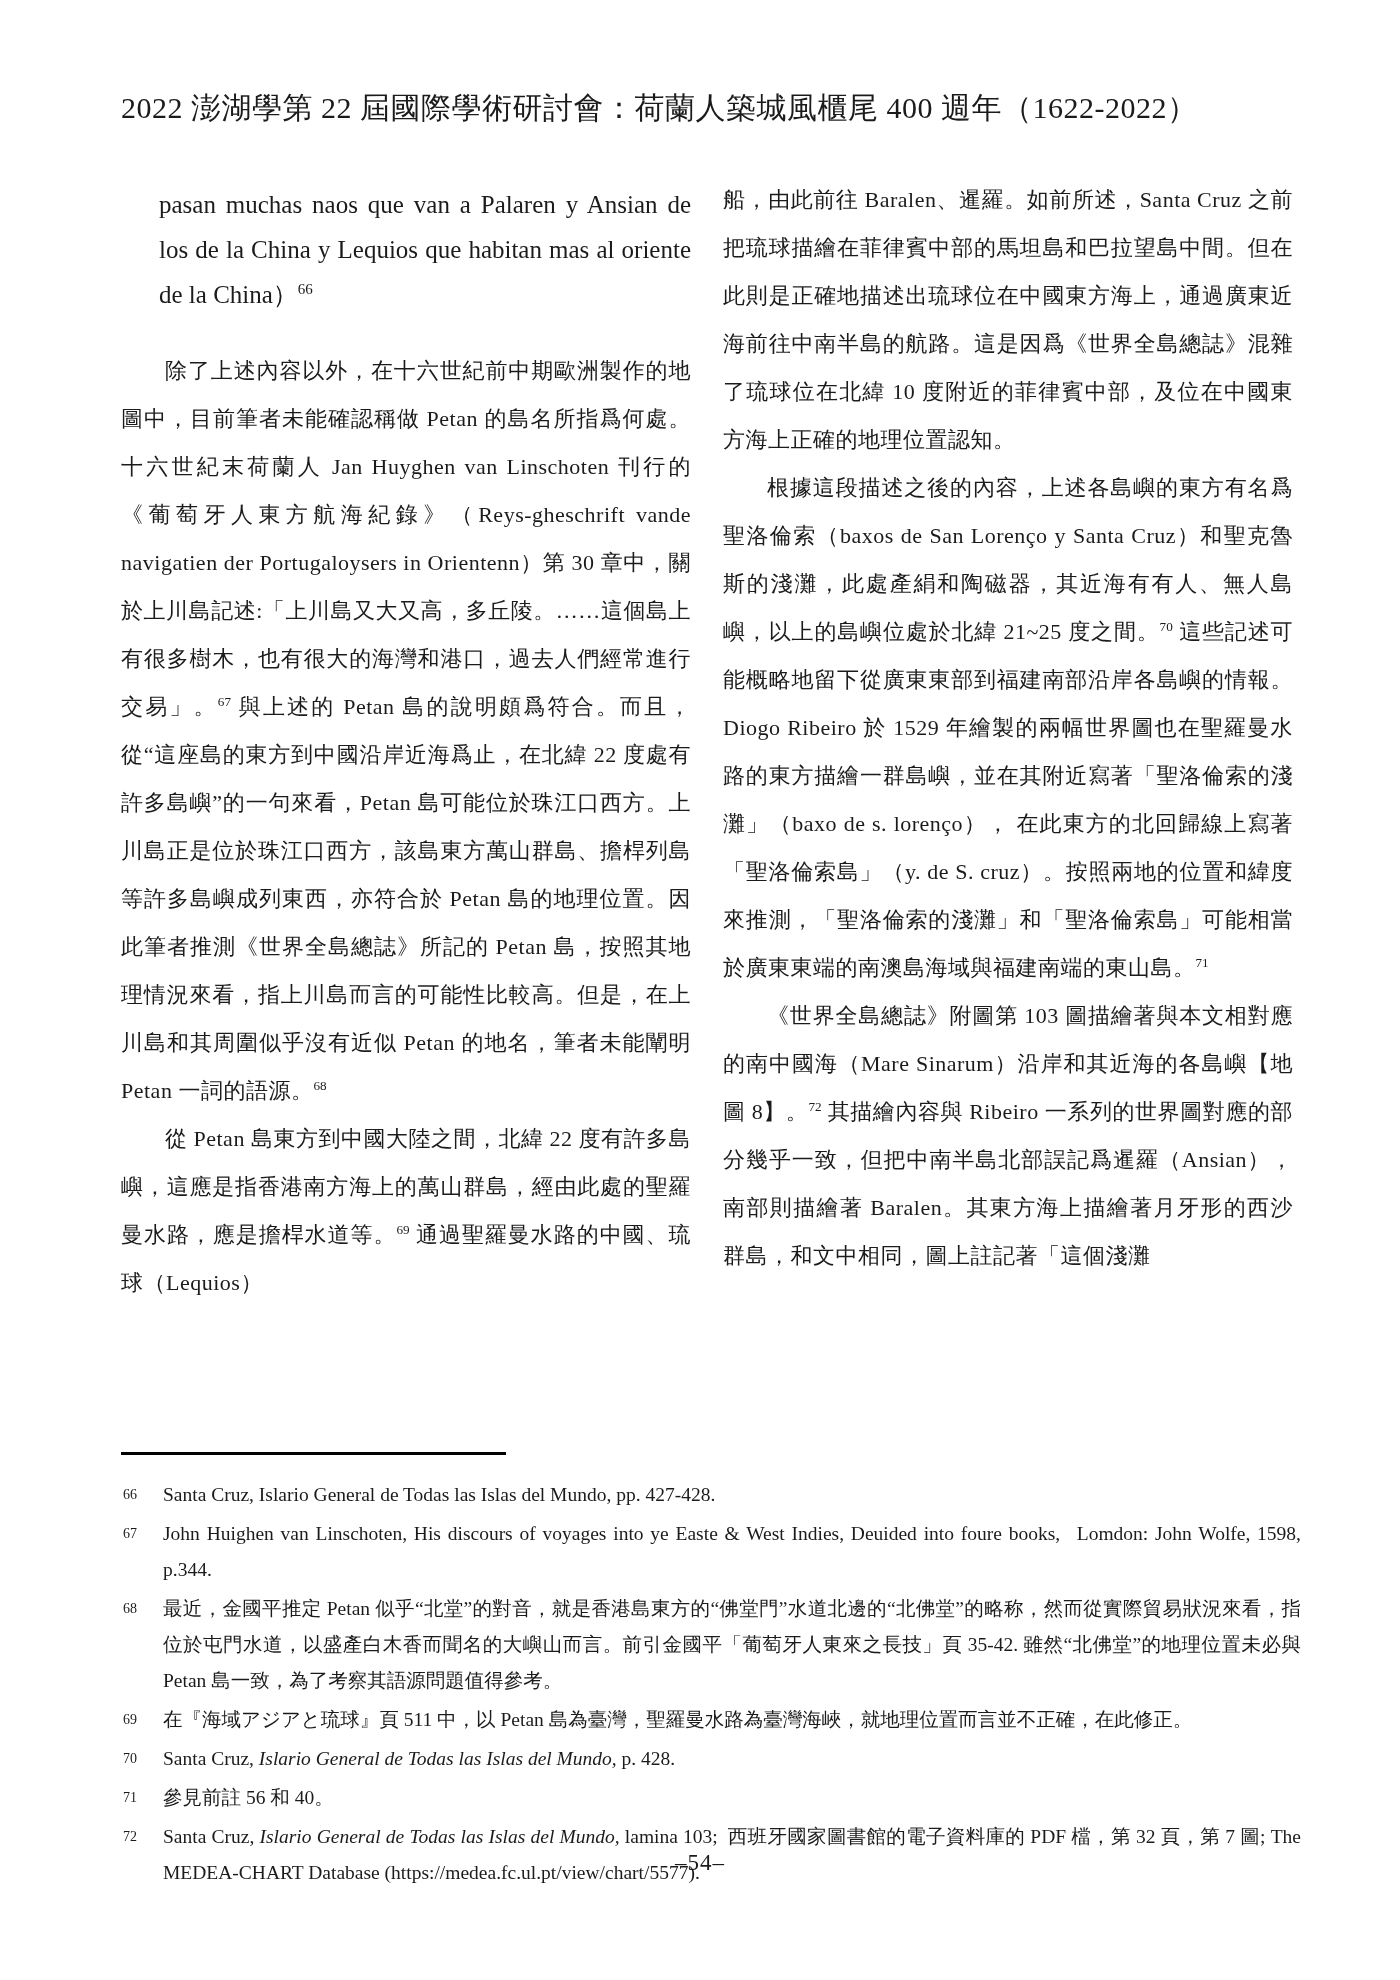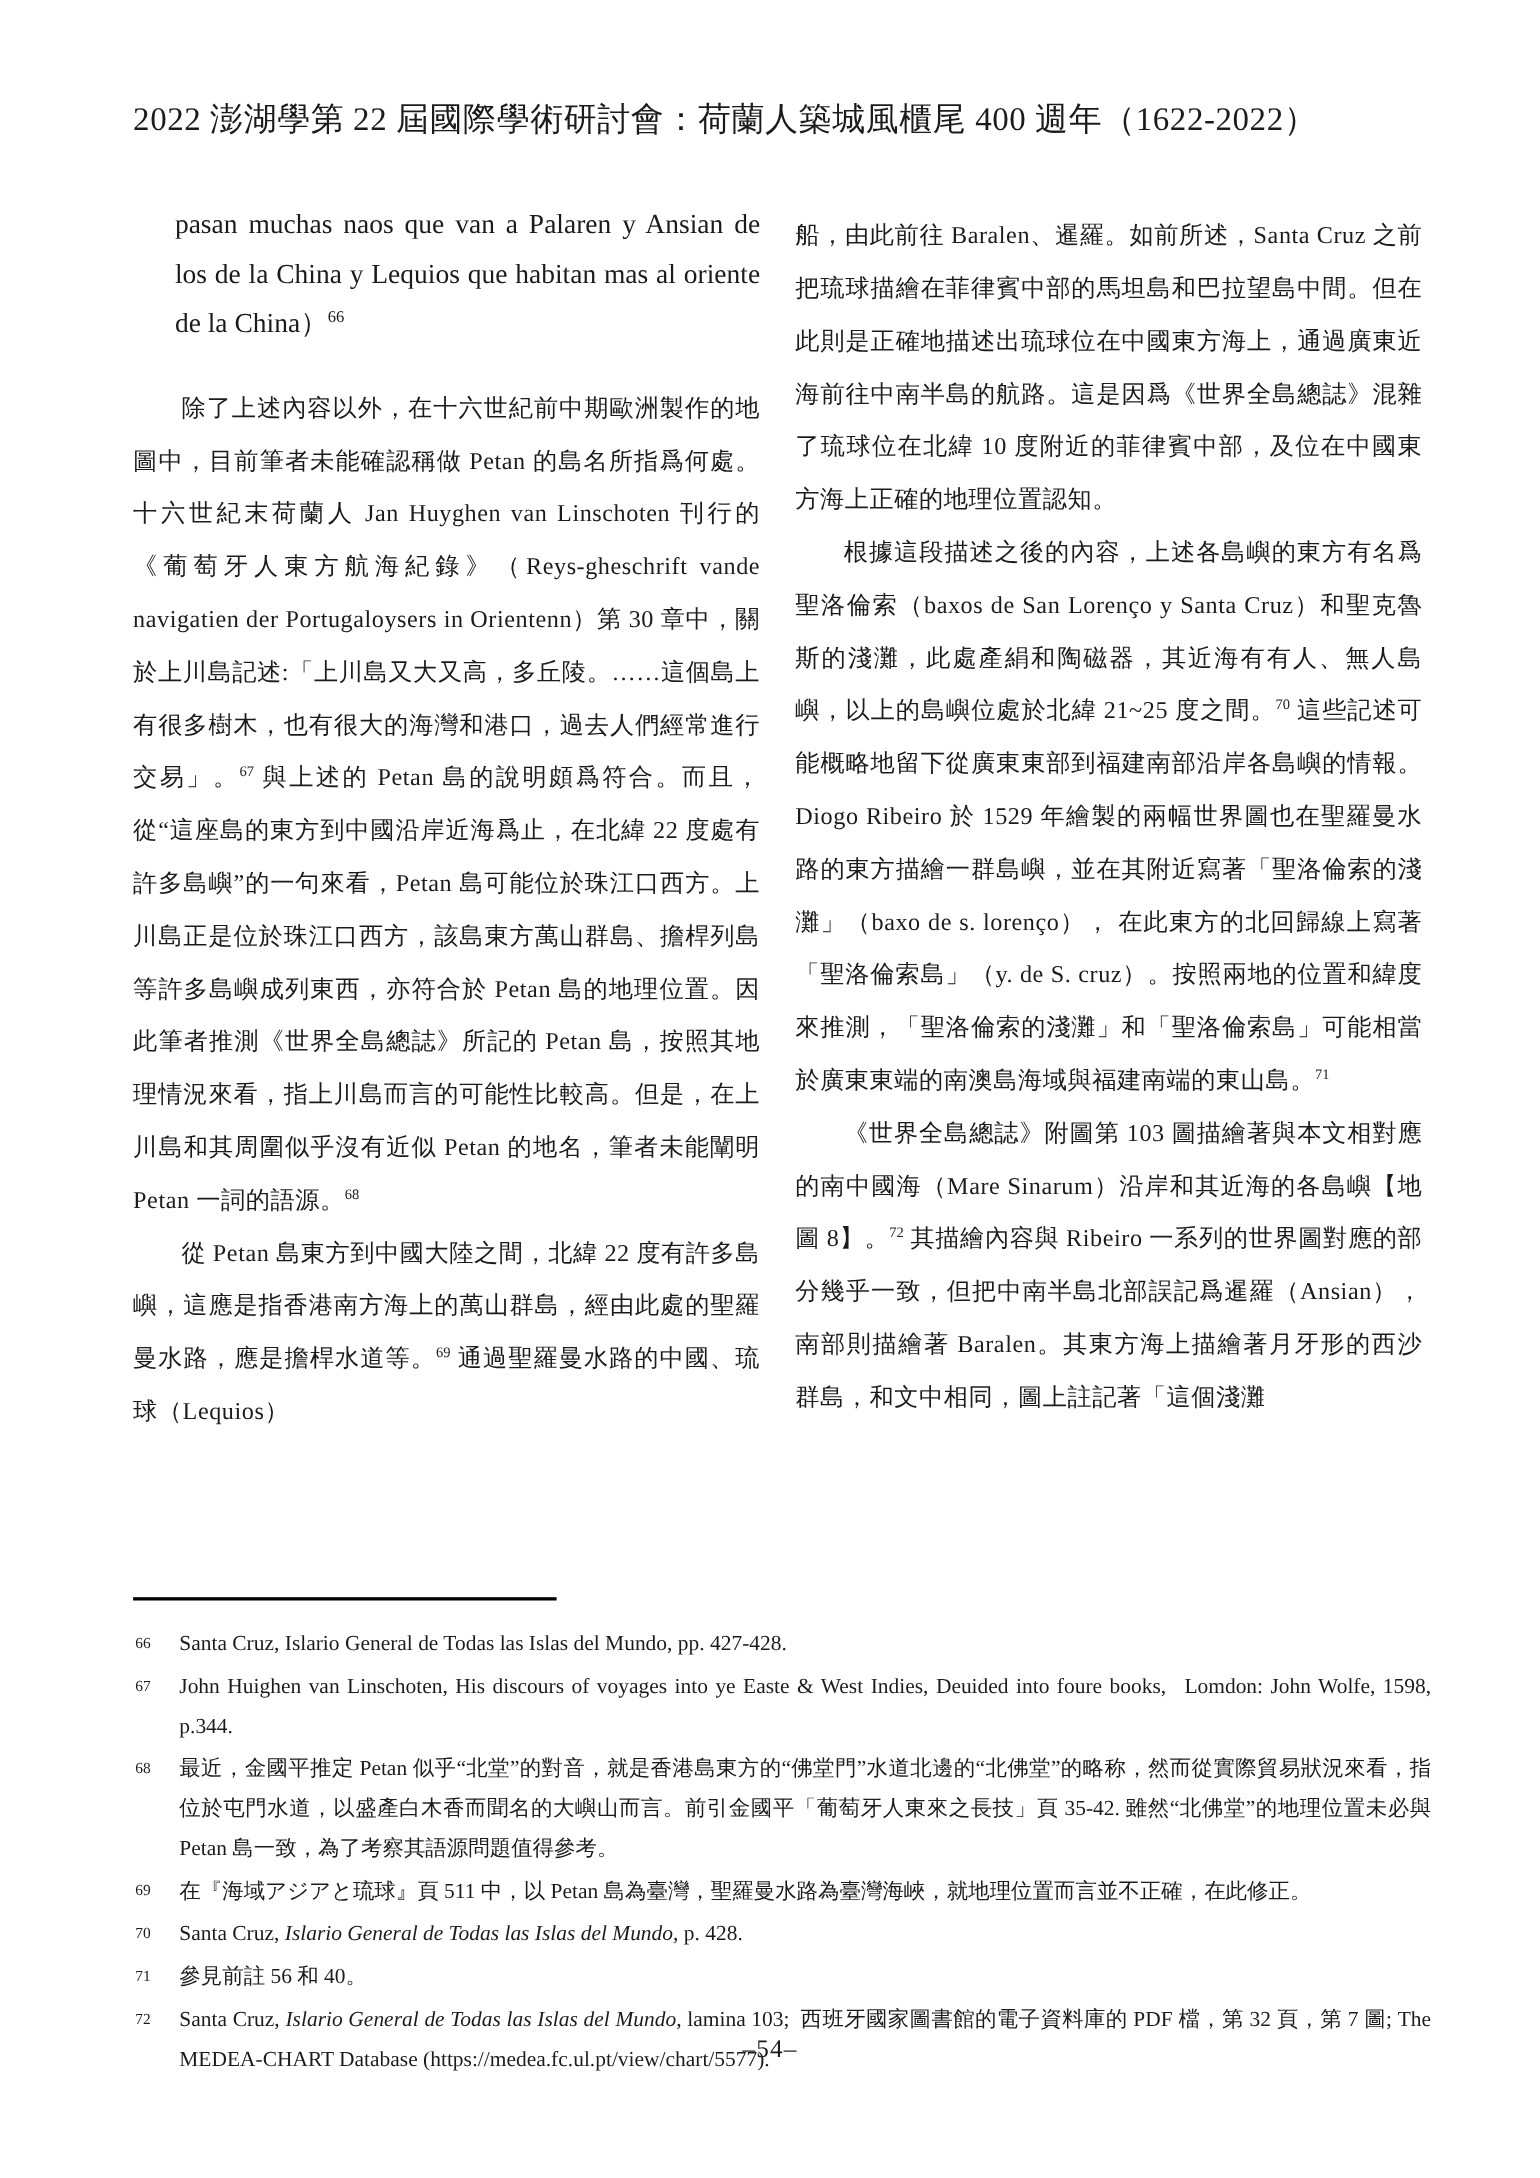--- a/index.html
+++ b/index.html
@@ -23,21 +23,20 @@
     letter-spacing: 0.5px;
     white-space: nowrap;
   }
   .columns {
     position: absolute;
     top: 176px;
     left: 121px;
     width: 1172px;
     display: flex;
     gap: 32px;
-    align-items: center;
   }
   .column {
     width: 570px;
   }
   .para {
     margin: 0;
     font-size: 22px;
     line-height: 48px;
     text-align: justify;
     letter-spacing: 0.5px;

